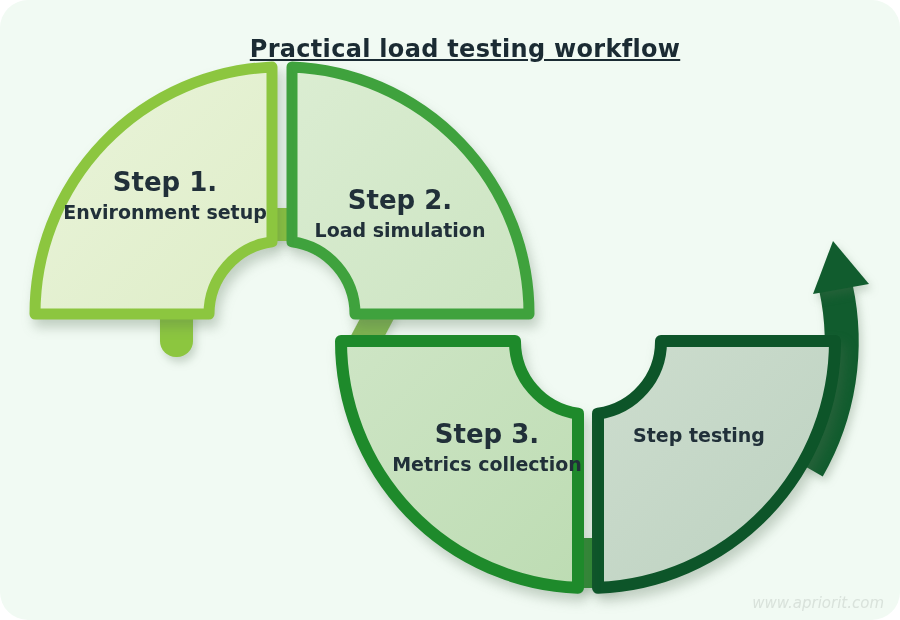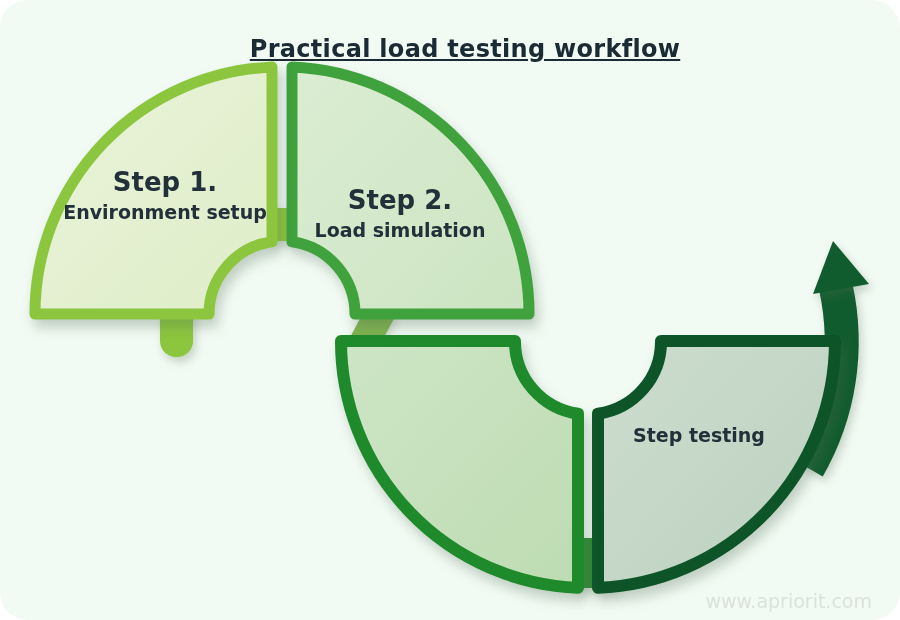--- a/index.html
+++ b/index.html
@@ -13,22 +13,22 @@
   .panel{position:absolute;inset:0;background:var(--panel-bg);border-radius:28px;}
   .title{position:absolute;top:20px;left:0;width:100%;margin:15px;text-align:center;
          font-size:24px;font-weight:bold;letter-spacing:.3px;color:var(--title-color);text-decoration:underline;}
   svg.diagram{position:absolute;left:0;top:0;}
   .shadow{filter:drop-shadow(4px 8px 6px rgba(84,110,84,.30));}
   .shadow-sm{filter:drop-shadow(3px 5px 4px rgba(84,110,84,.28));}
   .step-text{position:absolute;text-align:center;transform:translateX(-50%);
              color:var(--text-color);white-space:nowrap;}
   .step-label{font-size:26px;font-weight:bold;line-height:1.1;}
   .step-sub{font-size:19px;font-weight:600;margin-top:4px;}
-  .watermark{position:absolute;right:28px;bottom:8px;font-size:19px;
-             color:var(--watermark-color);}
+  .watermark{position:absolute;right:16px;bottom:8px;font-size:15px;
+             color:var(--watermark-color);font-style:italic;}
 </style>
 </head>
 <body>
 
 <div class="page">
   <div class="panel"></div>
 
   <h1 class="title">Practical load testing workflow</h1>
 
   <svg class="diagram" width="900" height="620" viewBox="0 0 900 620">
@@ -68,18 +68,22 @@
   </svg>
 
   <div class="step-text" style="left:165px;top:168px">
     <div class="step-label">Step 1.</div>
     <div class="step-sub">Environment setup</div>
   </div>
   <div class="step-text" style="left:400px;top:186px">
     <div class="step-label">Step 2.</div>
     <div class="step-sub">Load simulation</div>
   </div>
+  <div class="step-text" style="left:487px;top:420px">
+    <div class="step-label">Step 3.</div>
+    <div class="step-sub">Metrics collection</div>
+  </div>
   <div class="step-text" style="left:699px;top:420px">
     <div class="step-sub">Step testing</div>
   </div>
 
   <div class="watermark">www.apriorit.com</div>
 </div>
 
 </body></html>

